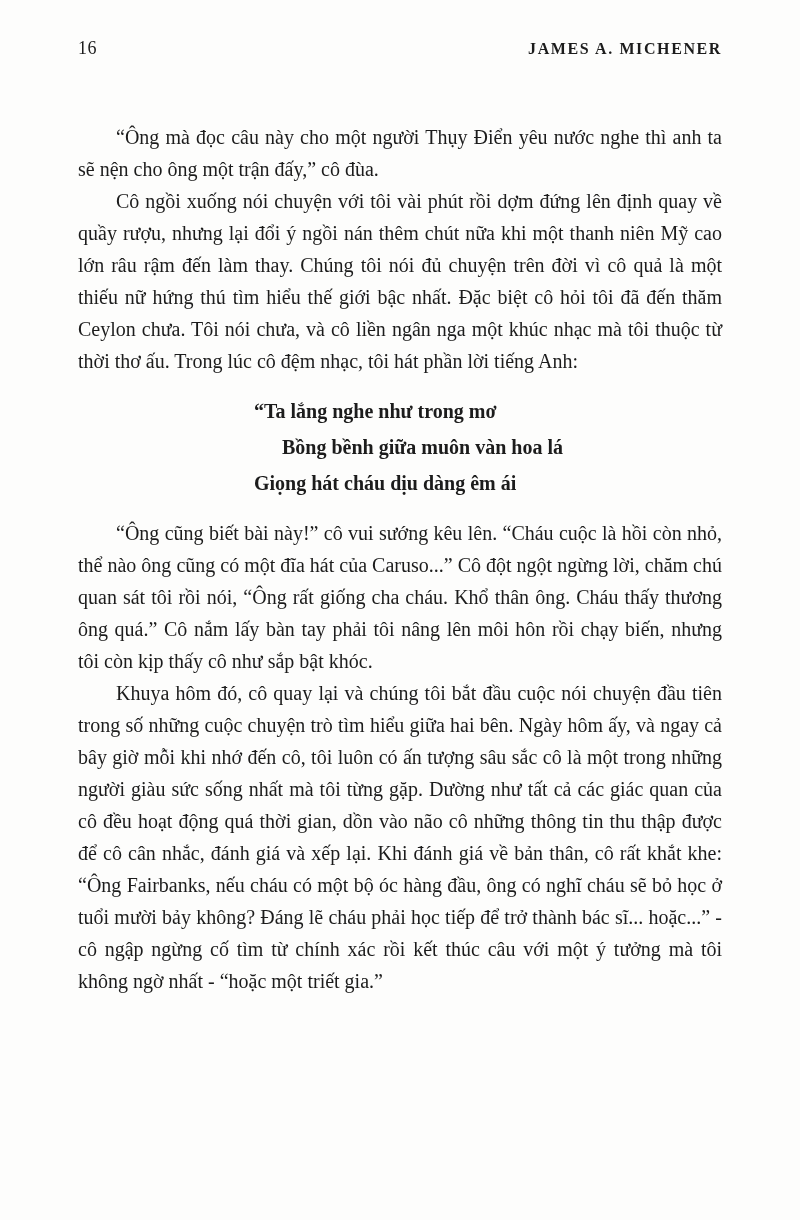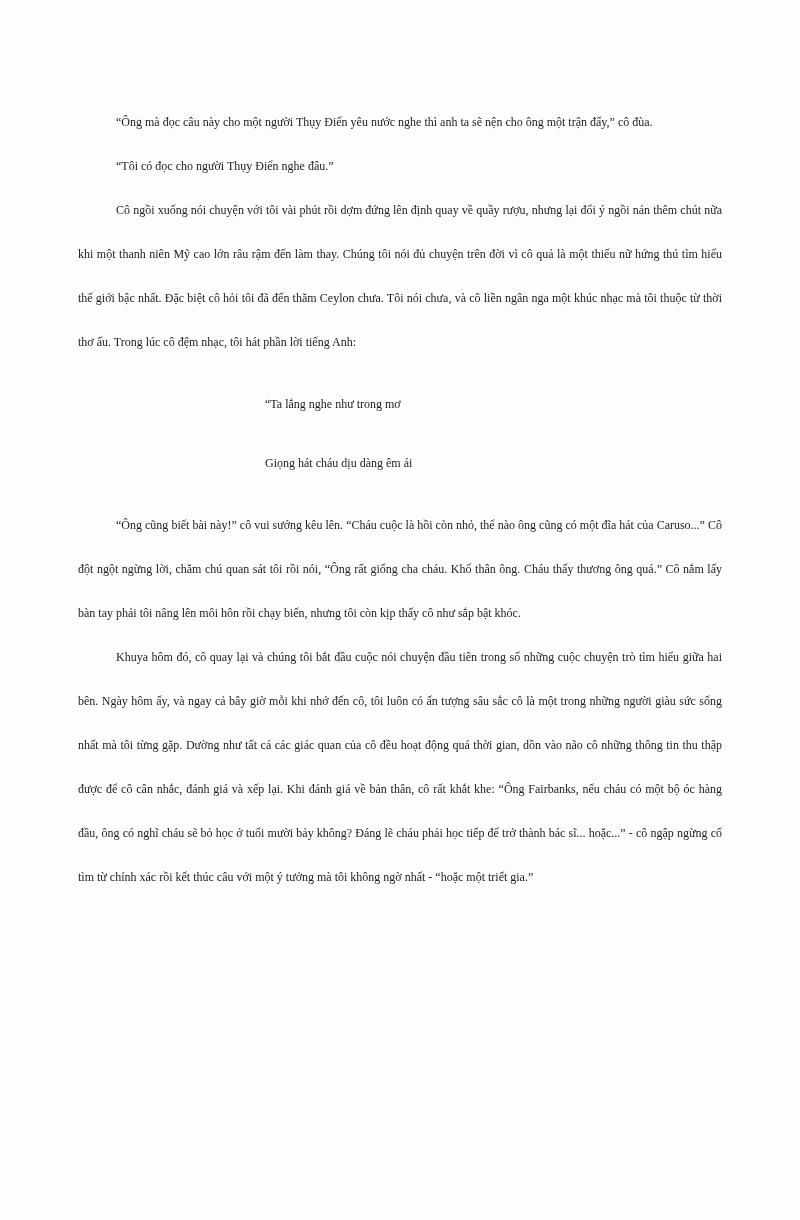--- a/index.html
+++ b/index.html
@@ -28,57 +28,62 @@
     font-size: 18px;
     letter-spacing: 0.5px;
   }
   .running-head {
     font-size: 16px;
     font-weight: 600;
     letter-spacing: 1.6px;
   }
   .page-body {
     margin-top: 62px;
-    font-size: 12px;
-    line-height: 44px;
+    font-size: 20px;
+    line-height: 32px;
     text-align: justify;
     text-justify: inter-word;
   }
   .para {
     margin: 0;
     text-indent: 38px;
   }
   .verse {
     margin: 18px 0 18px 172px;
     text-align: left;
   }
   .verse-line {
-    margin: 15px;
+    margin: 4px;
     text-indent: 0;
+    font-weight: bold;
   }
   .verse-line.indented {
     padding-left: 28px;
   }
 </style>
 </head>
 <body>
 
 <div class="page">
 
+  <header class="page-header">
+    <span class="page-number">16</span>
+    <span class="running-head">JAMES A. MICHENER</span>
+  </header>
 
   <main class="page-body">
 
     <p class="para">“Ông mà đọc câu này cho một người Thụy Điển yêu nước nghe thì anh ta sẽ nện cho ông một trận đấy,” cô đùa.</p>
 
-    <p class="para">“Tôi có đọc cho người Thụy Điển nghe đâu.”</p>
 
     <p class="para">Cô ngồi xuống nói chuyện với tôi vài phút rồi dợm đứng lên định quay về quầy rượu, nhưng lại đổi ý ngồi nán thêm chút nữa khi một thanh niên Mỹ cao lớn râu rậm đến làm thay. Chúng tôi nói đủ chuyện trên đời vì cô quả là một thiếu nữ hứng thú tìm hiểu thế giới bậc nhất. Đặc biệt cô hỏi tôi đã đến thăm Ceylon chưa. Tôi nói chưa, và cô liền ngân nga một khúc nhạc mà tôi thuộc từ thời thơ ấu. Trong lúc cô đệm nhạc, tôi hát phần lời tiếng Anh:</p>
 
     <div class="verse">
       <p class="verse-line">“Ta lắng nghe như trong mơ</p>
+      <p class="verse-line indented">Bồng bềnh giữa muôn vàn hoa lá</p>
       <p class="verse-line">Giọng hát cháu dịu dàng êm ái</p>
     </div>
 
     <p class="para">“Ông cũng biết bài này!” cô vui sướng kêu lên. “Cháu cuộc là hồi còn nhỏ, thể nào ông cũng có một đĩa hát của Caruso...” Cô đột ngột ngừng lời, chăm chú quan sát tôi rồi nói, “Ông rất giống cha cháu. Khổ thân ông. Cháu thấy thương ông quá.” Cô nắm lấy bàn tay phải tôi nâng lên môi hôn rồi chạy biến, nhưng tôi còn kịp thấy cô như sắp bật khóc.</p>
 
     <p class="para">Khuya hôm đó, cô quay lại và chúng tôi bắt đầu cuộc nói chuyện đầu tiên trong số những cuộc chuyện trò tìm hiểu giữa hai bên. Ngày hôm ấy, và ngay cả bây giờ mỗi khi nhớ đến cô, tôi luôn có ấn tượng sâu sắc cô là một trong những người giàu sức sống nhất mà tôi từng gặp. Dường như tất cả các giác quan của cô đều hoạt động quá thời gian, dồn vào não cô những thông tin thu thập được để cô cân nhắc, đánh giá và xếp lại. Khi đánh giá về bản thân, cô rất khắt khe: “Ông Fairbanks, nếu cháu có một bộ óc hàng đầu, ông có nghĩ cháu sẽ bỏ học ở tuổi mười bảy không? Đáng lẽ cháu phải học tiếp để trở thành bác sĩ... hoặc...” - cô ngập ngừng cố tìm từ chính xác rồi kết thúc câu với một ý tưởng mà tôi không ngờ nhất - “hoặc một triết gia.”</p>
 
   </main>
 
 </div>

